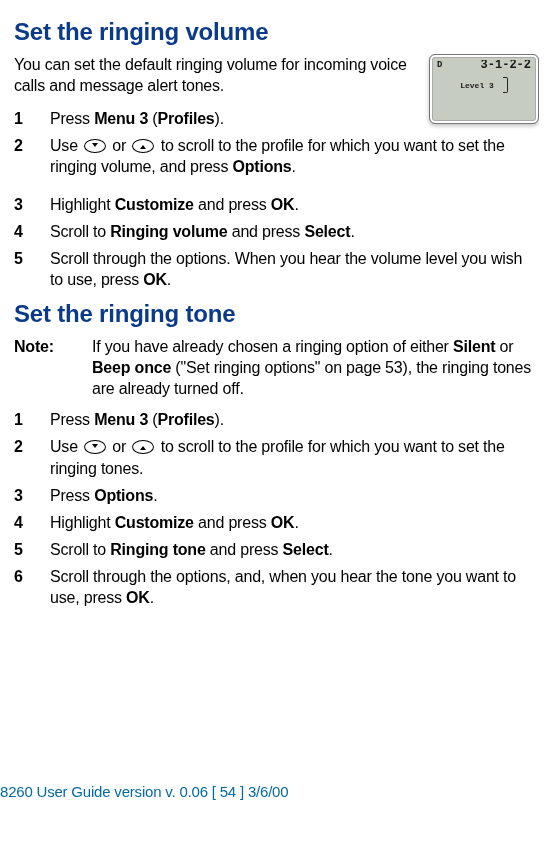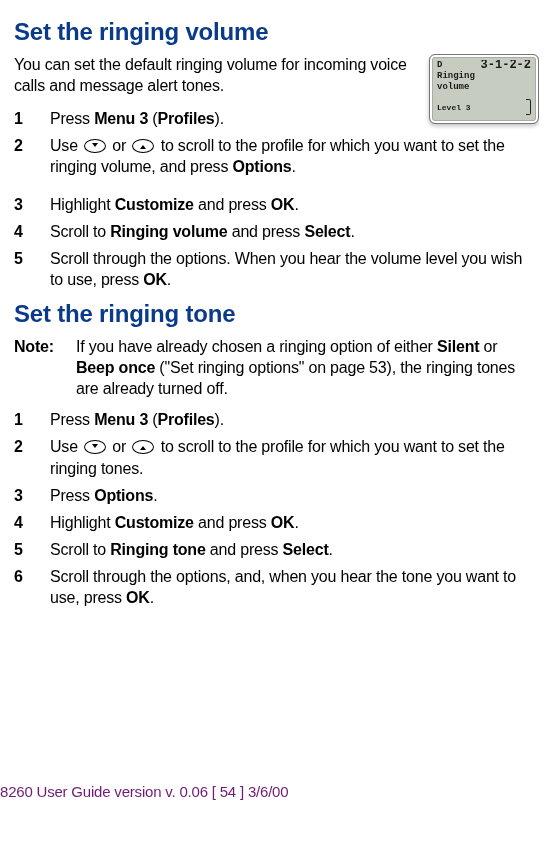--- a/index.html
+++ b/index.html
@@ -56,31 +56,31 @@
     font-size: 16.0px;
     line-height: 1.32;
     margin: 0 0 10px 0;
     letter-spacing: -0.2px;
   }
   .note-label {
     width: 62px;
     flex: 0 0 62px;
     font-weight: 700;
   }
-  .note-txt { flex: 1; }
+  .note-txt { flex: 1; margin-left: 16px; }
   .indent {
     font-size: 16.0px;
     margin: 2px 0 10px 30px;
     letter-spacing: -0.2px;
   }
   .footer {
     position: absolute;
     left: 0;
     bottom: 16px;
-    color: #701a75;
+    color: #0369a1;
     font-size: 15px;
     letter-spacing: -0.2px;
     text-align: center;
   }
   .screen {
     float: right;
     width: 108px;
     height: 68px;
     margin: 0 0 4px 6px;
     border: 1px solid #777;
@@ -95,21 +95,21 @@
     inset: 5px;
     background: #c7ccc1;
     font-family: "Courier New", monospace;
     font-size: 9px;
     line-height: 11px;
     font-weight: 700;
     color: #1a1a1a;
     overflow: hidden;
   }
   .screen-row { display:flex; justify-content:space-between; padding: 0 2px; }
-  .screen-mid { display:flex; justify-content:space-between; align-items:center; gap:8px; padding:6px 2px 4px; font-size:8px;}
+  .screen-mid { display:flex; justify-content:center; align-items:center; gap:8px; padding:6px 2px 4px; font-size:8px;}
   .icon-oval {
     display: inline-block;
     width: 20px;
     height: 12px;
     border: 1px solid #000;
     border-radius: 50% / 50%;
     position: relative;
     vertical-align: -2px;
     margin: 0 2px;
   }
@@ -146,24 +146,20 @@
 
   <h1>Set the ringing volume</h1>
 
   <div class="intro-wrap">
     <div class="screen">
       <div class="screen-inner">
         <div class="screen-row">
           <span>D</span>
           <span style="font-size:12px">3-1-2-2</span>
         </div>
-        <div style="padding:0 2px">
-          <div>Ringing</div>
-          <div>volume</div>
-        </div>
         <div class="screen-mid">
           <span>Level 3</span>
           <span class="bracket"></span>
         </div>
 
       </div>
     </div>
 
     <p class="body">You can set the default ringing volume for incoming voice calls and message alert tones.</p>
 

